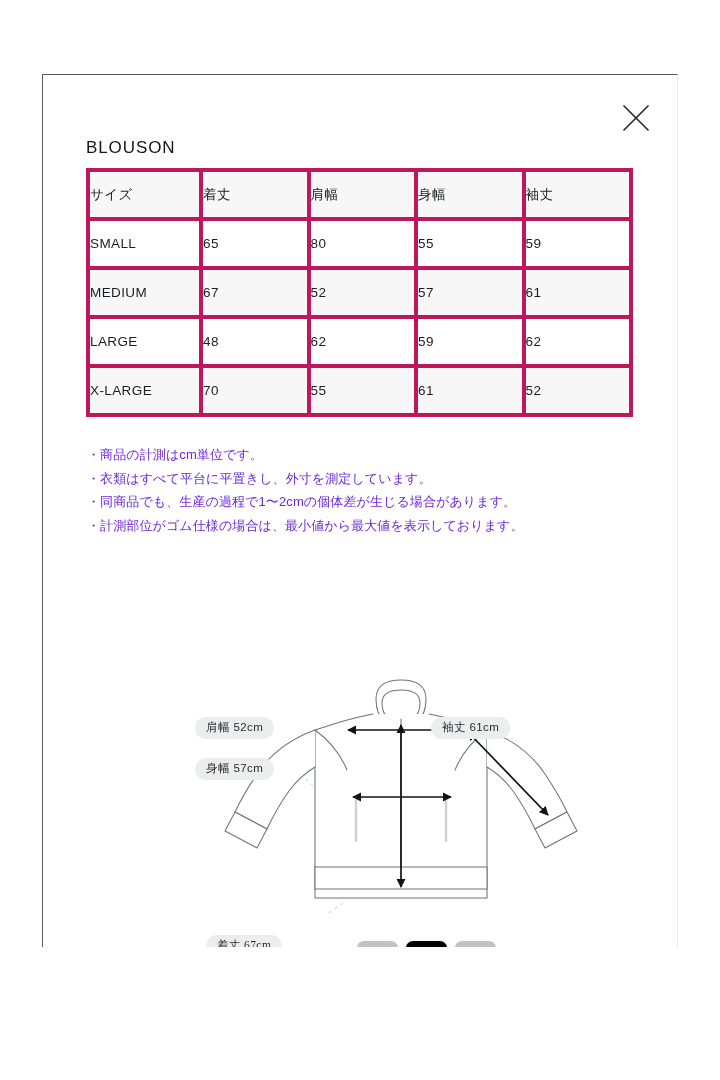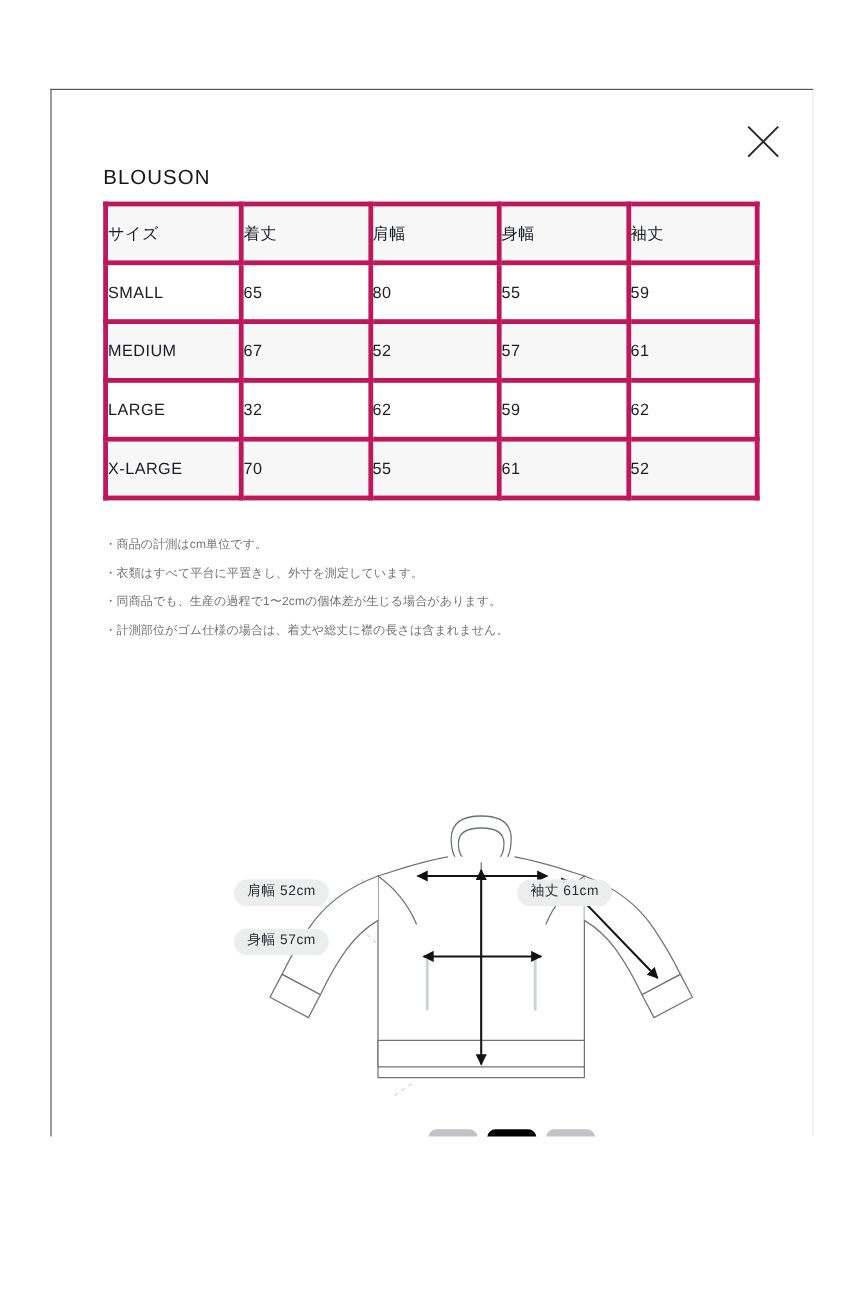--- a/index.html
+++ b/index.html
@@ -91,23 +91,23 @@
   .size-table col.c-val  { width: 107.5px; }
 
   
   .notes {
     position: absolute;
     left: 44px;
     top: 368px;
     width: 560px;
   }
   .note-line {
-    font-size: 10px;
+    font-size: 13px;
     line-height: 23.5px;
-    color: #737373;
+    color: #6d28d9;
     letter-spacing: 0.1px;
     white-space: nowrap;
   }
 
   
   .illus {
     position: absolute;
     left: 0;
     top: 540px;
     width: 636px;
@@ -118,21 +118,20 @@
   .pill {
     position: absolute;
     background: #eceded;
     border-radius: 11px;
     font-size: 11.5px;
     color: #2a2c30;
     letter-spacing: 0.4px;
     padding: 4px 11px 5px;
     white-space: nowrap;
     line-height: 13px;
-    margin-top: 16px;
   }
   .pill-kata  { left: 152px; top: 102px; }
   .pill-mihaba{ left: 152px; top: 143px; }
   .pill-sode  { left: 388px; top: 102px; }
   .pill-kitake{ left: 163px; top: 320px; font-family: Liberation Serif, serif; }
 
   .fineprint {
     position: absolute;
     left: 142px;
     top: 342px;
@@ -232,40 +231,40 @@
         </tr>
         <tr>
           <td>MEDIUM</td>
           <td>67</td>
           <td>52</td>
           <td>57</td>
           <td>61</td>
         </tr>
         <tr>
           <td>LARGE</td>
-          <td>32</td>
+          <td>48</td>
           <td>62</td>
           <td>59</td>
           <td>62</td>
         </tr>
         <tr>
           <td>X-LARGE</td>
           <td>70</td>
           <td>55</td>
           <td>61</td>
           <td>52</td>
         </tr>
       </tbody>
     </table>
 
     <div class="notes">
       <div class="note-line">・商品の計測はcm単位です。</div>
       <div class="note-line">・衣類はすべて平台に平置きし、外寸を測定しています。</div>
       <div class="note-line">・同商品でも、生産の過程で1〜2cmの個体差が生じる場合があります。</div>
-      <div class="note-line">・計測部位がゴム仕様の場合は、着丈や総丈に襟の長さは含まれません。</div>
+      <div class="note-line">・計測部位がゴム仕様の場合は、最小値から最大値を表示しております。</div>
     </div>
 
     <div class="illus">
       <svg width="636" height="300" viewBox="0 0 636 300" aria-hidden="true">
         <g fill="none" stroke="#b9bbbe" stroke-width="0.8" stroke-dasharray="3 4">
           <line x1="258" y1="118" x2="300" y2="152"></line>
           <line x1="258" y1="159" x2="292" y2="192"></line>
           <line x1="432" y1="118" x2="405" y2="140"></line>
           <line x1="240" y1="330" x2="300" y2="288"></line>
         </g>

